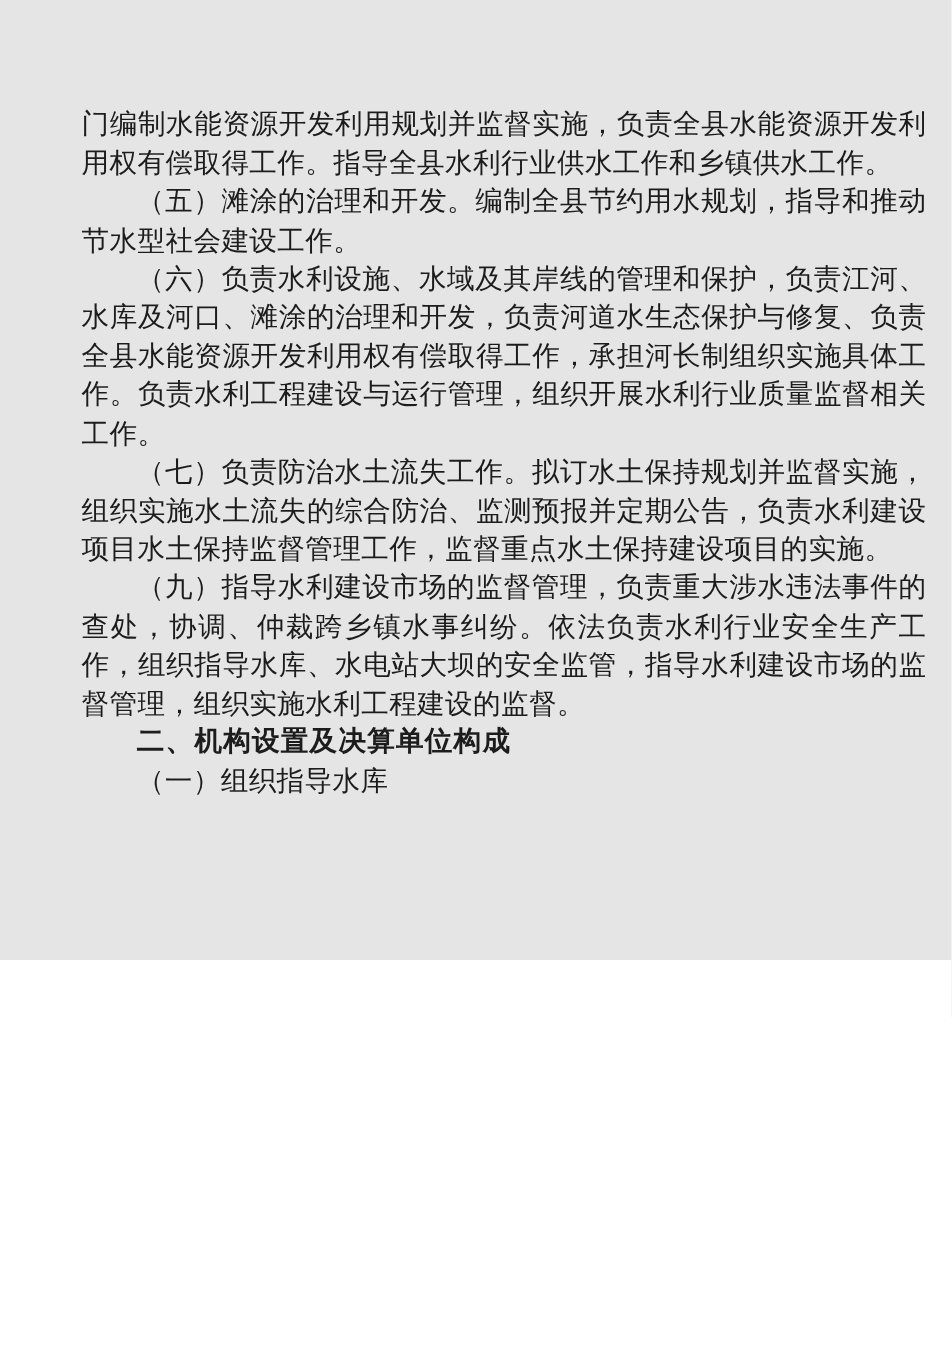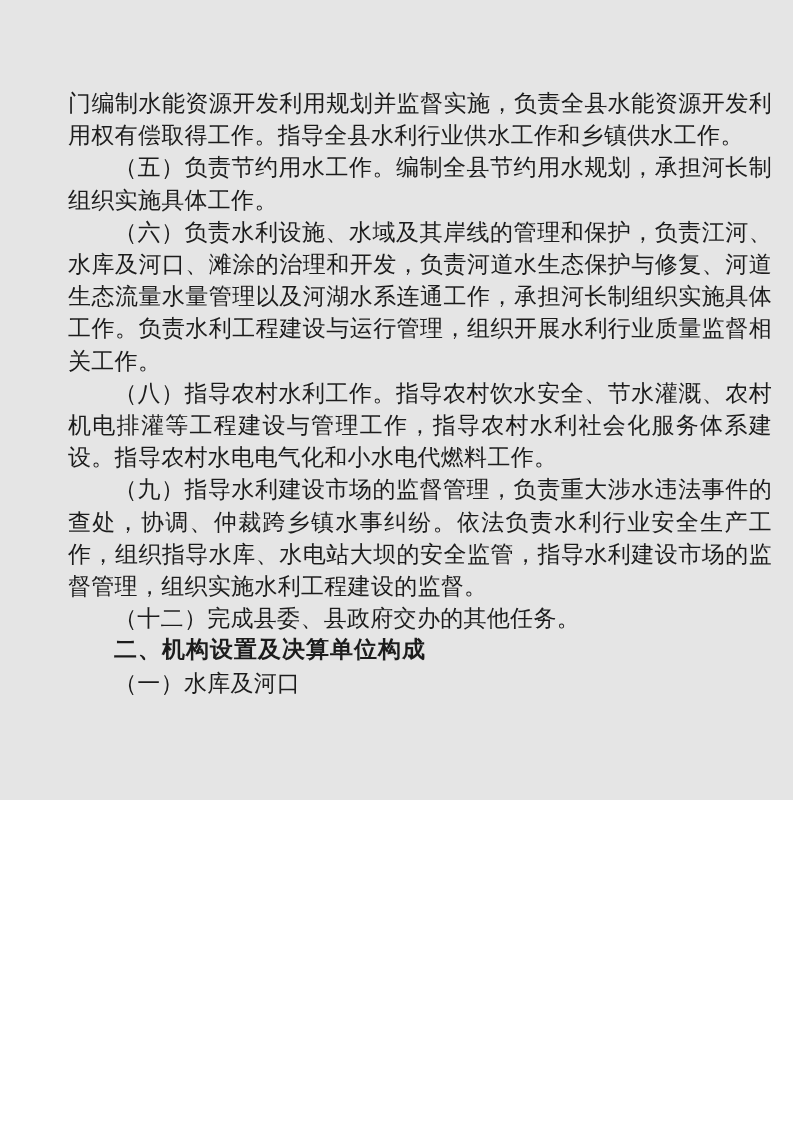--- a/index.html
+++ b/index.html
@@ -45,21 +45,20 @@
     margin: 0;
     text-indent: 2em;
   }
 </style>
 </head>
 <body>
 
 <div class="page">
   <div class="content">
     <p class="para-continuation">门编制水能资源开发利用规划并监督实施，负责全县水能资源开发利用权有偿取得工作。指导全县水利行业供水工作和乡镇供水工作。</p>
-    <p class="para">（五）负责节约用水工作。编制全县节约用水规划，承担河长制组织实施具体工作。</p>
-    <p class="para">（六）负责水利设施、水域及其岸线的管理和保护，负责江河、水库及河口、滩涂的治理和开发，负责河道水生态保护与修复、河道生态流量水量管理以及河湖水系连通工作，承担河长制组织实施具体工作。负责水利工程建设与运行管理，组织开展水利行业质量监督相关工作。</p>
-    <p class="para">（八）指导农村水利工作。指导农村饮水安全、节水灌溉、农村机电排灌等工程建设与管理工作，指导农村水利社会化服务体系建设。指导农村水电电气化和小水电代燃料工作。</p>
+    <p class="para">（五）滩涂的治理和开发。编制全县节约用水规划，指导和推动节水型社会建设工作。</p>
+    <p class="para">（六）负责水利设施、水域及其岸线的管理和保护，负责江河、水库及河口、滩涂的治理和开发，负责河道水生态保护与修复、负责全县水能资源开发利用权有偿取得工作，承担河长制组织实施具体工作。负责水利工程建设与运行管理，组织开展水利行业质量监督相关工作。</p>
+    <p class="para">（七）负责防治水土流失工作。拟订水土保持规划并监督实施，组织实施水土流失的综合防治、监测预报并定期公告，负责水利建设项目水土保持监督管理工作，监督重点水土保持建设项目的实施。</p>
     <p class="para">（九）指导水利建设市场的监督管理，负责重大涉水违法事件的查处，协调、仲裁跨乡镇水事纠纷。依法负责水利行业安全生产工作，组织指导水库、水电站大坝的安全监管，指导水利建设市场的监督管理，组织实施水利工程建设的监督。</p>
-    <p class="para">（十二）完成县委、县政府交办的其他任务。</p>
     <p class="section-heading">二、机构设置及决算单位构成</p>
-    <p class="subsection-heading">（一）水库及河口</p>
+    <p class="subsection-heading">（一）组织指导水库</p>
   </div>
 </div>
 
 </body></html>

